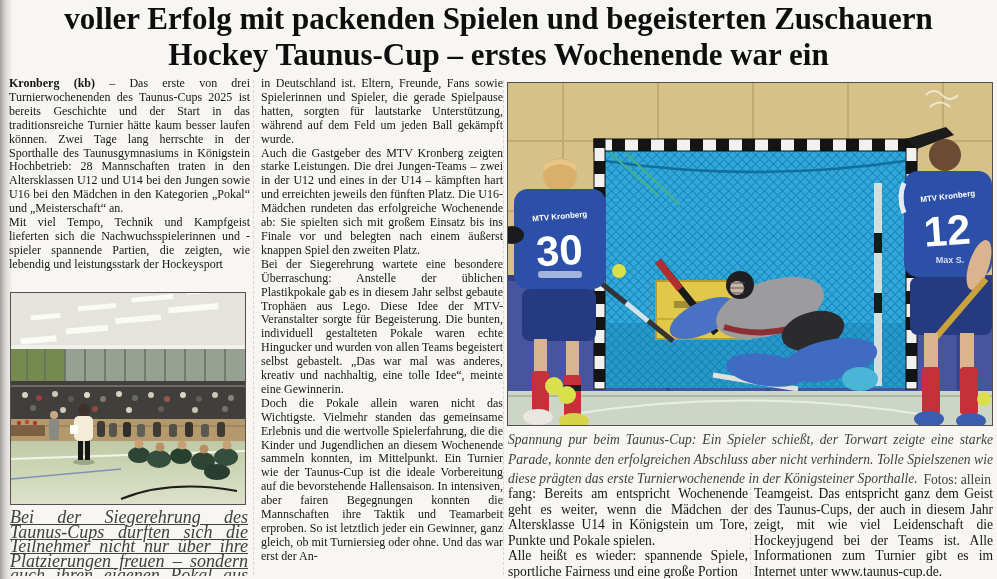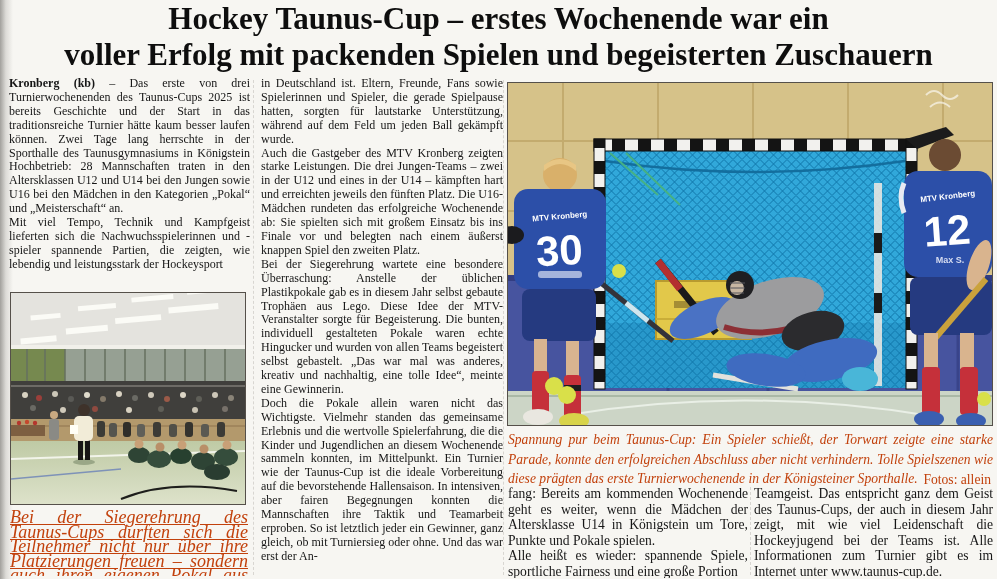--- a/index.html
+++ b/index.html
@@ -9,37 +9,37 @@
         background:linear-gradient(90deg,rgba(105,103,99,.6),rgba(150,148,144,.28) 45%,rgba(180,178,174,0));}
   .headline{position:absolute;top:1px;left:0;width:997px;text-align:center;
         font-weight:bold;font-size:31px;line-height:35.5px;color:#0e0e0e;}
   .bodytext{position:absolute;text-align:justify;font-size:12px;line-height:13.9px;
         hyphens:auto;-webkit-hyphens:auto;overflow:hidden;}
   .bodytext p{margin:0;}
   .bodytext p+p{margin-top:0;}
   .bt-bottom{font-size:13.6px;line-height:15.6px;}
   .photo{position:absolute;border:1px solid #55504a;background:#ddd;box-sizing:border-box;}
   .photo svg{display:block;}
-  .caption{position:absolute;font-style:italic;text-align:justify;color:#c2410c;overflow:hidden;}
+  .caption{position:absolute;font-style:italic;text-align:justify;color:#404040;overflow:hidden;}
   .cap-left{font-size:18px;line-height:14.5px;text-decoration:underline;}
   .cap-right{font-size:13.6px;line-height:19.5px;padding-right:0;}
   .credit{position:absolute;right:2px;bottom:1px;font-style:normal;font-size:13.6px;}
   .colrule{position:absolute;width:0;border-left:1px dashed #c9c6c0;opacity:.65;}
   .jersey-num{font-family:"Liberation Sans",sans-serif;font-weight:bold;}
   .jersey-team{font-family:"Liberation Sans",sans-serif;font-weight:bold;}
 </style>
 </head>
 <body>
 
 <div class="page">
   <div class="edge-left"></div>
 
   <div class="headline">
+    <div>voller Erfolg mit packenden Spielen und begeisterten Zuschauern</div>
     <div>Hockey Taunus-Cup – erstes Wochenende war ein</div>
-    <div>voller Erfolg mit packenden Spielen und begeisterten Zuschauern</div>
   </div>
 
   <div class="colrule" style="left:253px;top:80px;height:495px;"></div>
   <div class="colrule" style="left:503px;top:80px;height:495px;"></div>
   <div class="colrule" style="left:750px;top:487px;height:88px;"></div>
 
   <div class="bodytext" style="left:9px;top:77px;width:241px;height:212px;">
     <p><b>Kronberg (kb)</b><span> – Das erste von drei Turnierwochenenden des Taunus-Cups 2025 ist bereits Geschichte und der Start in das traditionsreiche Turnier hätte kaum besser laufen können. Zwei Tage lang herrschte in der Sporthalle des Taunusgymnasiums in Königstein Hochbetrieb: 28 Mannschaften traten in den Altersklassen U12 und U14 bei den Jungen sowie U16 bei den Mädchen in den Kategorien „Pokal“ und „Meisterschaft“ an.</span></p>
     <p>Mit viel Tempo, Technik und Kampfgeist lieferten sich die Nachwuchsspielerinnen und -spieler spannende Partien, die zeigten, wie lebendig und leistungsstark der Hockeysport</p>
   </div>
@@ -295,19 +295,19 @@
       <circle cx="476" cy="316" r="7" fill="#d9e049"></circle>
     </svg>
   </div>
 
   <div class="caption cap-right" style="left:508px;top:430px;width:485px;height:60px;">
     <span>Spannung pur beim Taunus-Cup: Ein Spieler schießt, der Torwart zeigte eine starke Parade, konnte den erfolgreichen Abschluss aber nicht verhindern. Tolle Spielszenen wie diese prägten das erste Turnierwochenende in der Königsteiner Sporthalle.</span>
     <span class="credit">Fotos: allein</span>
   </div>
 
   <div class="bodytext bt-bottom" style="left:508px;top:486px;width:240px;height:92px;">
-    <p>fang: Bereits am kommenden Wochenende geht es weiter, wenn die Mädchen der Altersklasse U14 in Königstein um Tore, Punkte und Pokale spielen.</p>
+    <p>fang: Bereits am entspricht Wochenende geht es weiter, wenn die Mädchen der Altersklasse U14 in Königstein um Tore, Punkte und Pokale spielen.</p>
     <p>Alle heißt es wieder: spannende Spiele, sportliche Fairness und eine große Portion</p>
   </div>
   <div class="bodytext bt-bottom" style="left:754px;top:486px;width:239px;height:92px;">
     <p>Teamgeist. Das entspricht ganz dem Geist des Taunus-Cups, der auch in diesem Jahr zeigt, mit wie viel Leidenschaft die Hockeyjugend bei der Teams ist. Alle Informationen zum Turnier gibt es im Internet unter www.taunus-cup.de.</p>
   </div>
 </div>
 
 </body></html>

